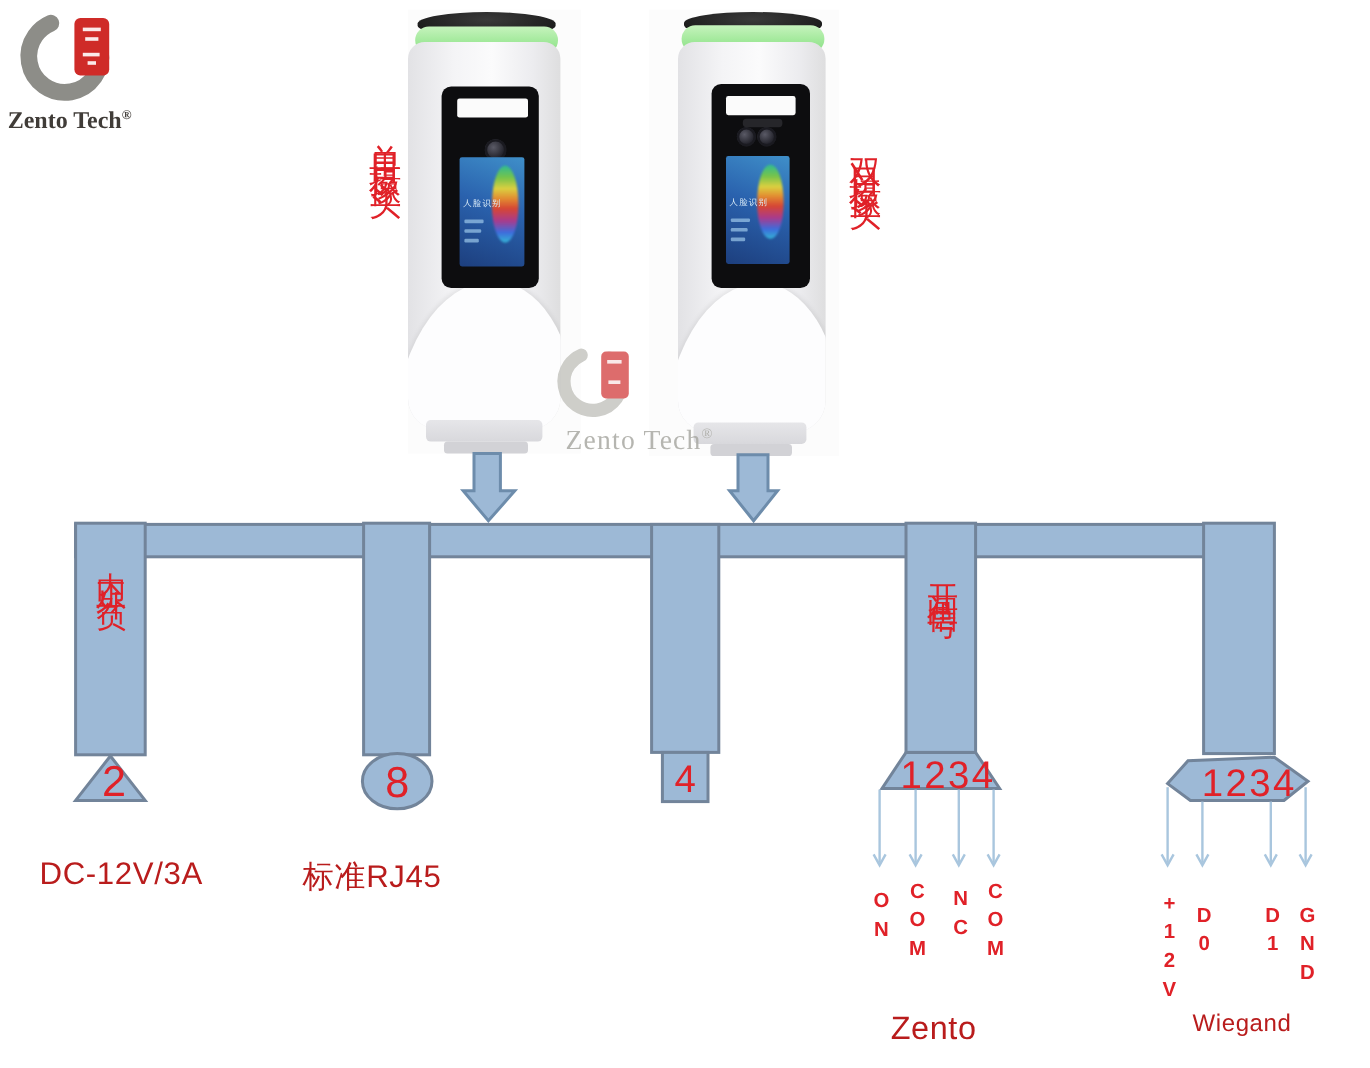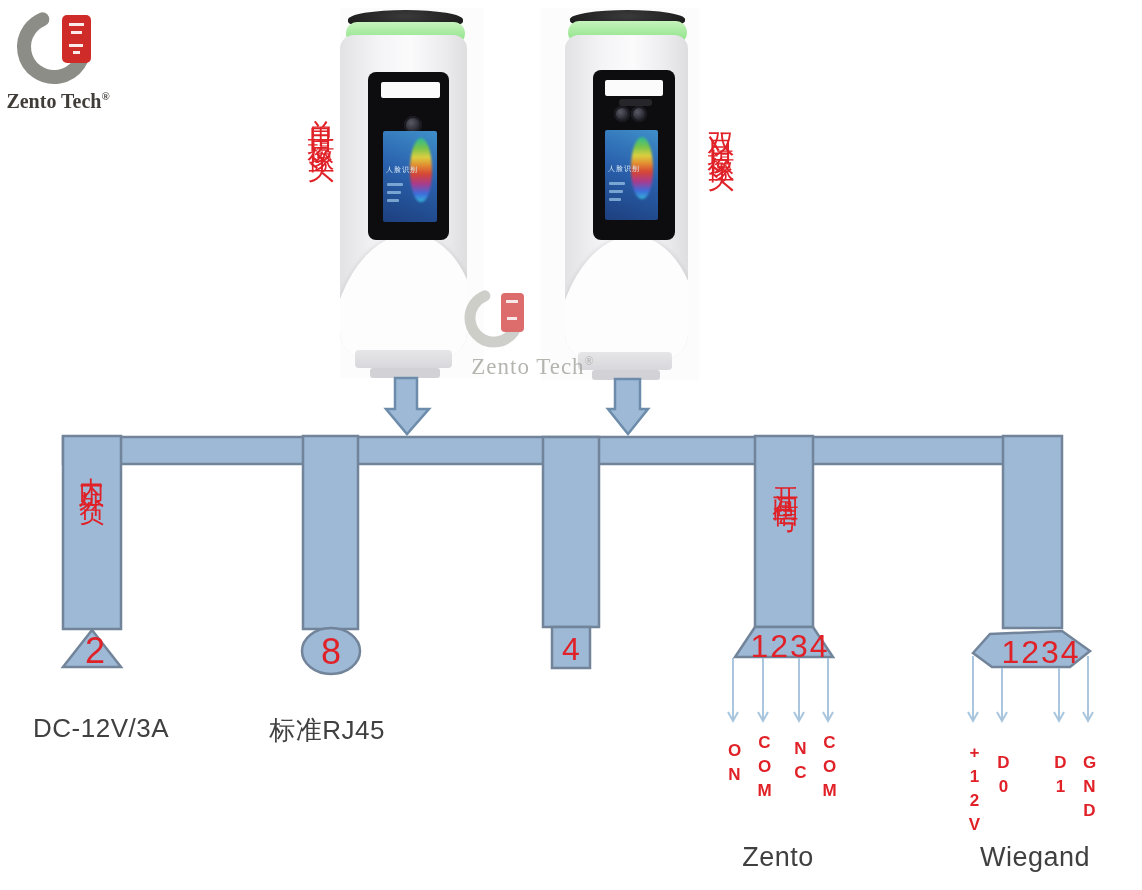--- a/index.html
+++ b/index.html
@@ -58,26 +58,26 @@
   .note-relay{left:769px;top:467px;font-size:26px;letter-spacing:7px;}
 
   
   .diagram{position:absolute;left:0;top:0;}
   .shape{fill:#9db9d6;stroke:#72849a;stroke-width:2.5;}
   .bigarrow{fill:#9db9d6;stroke:#6d8cab;stroke-width:2.5;}
   .thinline{stroke:#a9c6de;stroke-width:2;fill:none;}
   .digits text{font-family:"Liberation Sans",sans-serif;fill:#e02128;text-anchor:middle;}
 
   
-  .blabel{position:absolute;color:#404040;font-size:26px;letter-spacing:.5px;text-align:center;}
+  .blabel{position:absolute;color:#b91c1c;font-size:26px;letter-spacing:.5px;text-align:center;}
   .lbl-dc{left:18px;top:713px;width:166px;}
-  .lbl-rj45{left:256px;top:713px;width:142px;}
+  .lbl-rj45{left:239px;top:713px;width:142px;}
   .lbl-usb{left:503px;top:711px;width:144px;}
   .lbl-relay{left:716px;top:842px;width:124px;font-size:27px;}
-  .lbl-wiegand{left:972px;top:842px;width:126px;font-size:27px;}
+  .lbl-wiegand{left:972px;top:842px;width:126px;font-size:20px;}
 
   
   .pin{position:absolute;writing-mode:vertical-rl;text-orientation:upright;color:#e02128;
        font-size:17px;font-weight:600;letter-spacing:5px;font-family:"Liberation Sans",sans-serif;}
   .rp1{left:724px;top:741px;} .rp2{left:754px;top:733px;}
   .rp3{left:790px;top:739px;} .rp4{left:819px;top:733px;}
   .wp1{left:964px;top:743px;} .wp2{left:993px;top:753px;}
   .wp3{left:1050px;top:753px;} .wp4{left:1079px;top:753px;}
 </style>
 </head>

